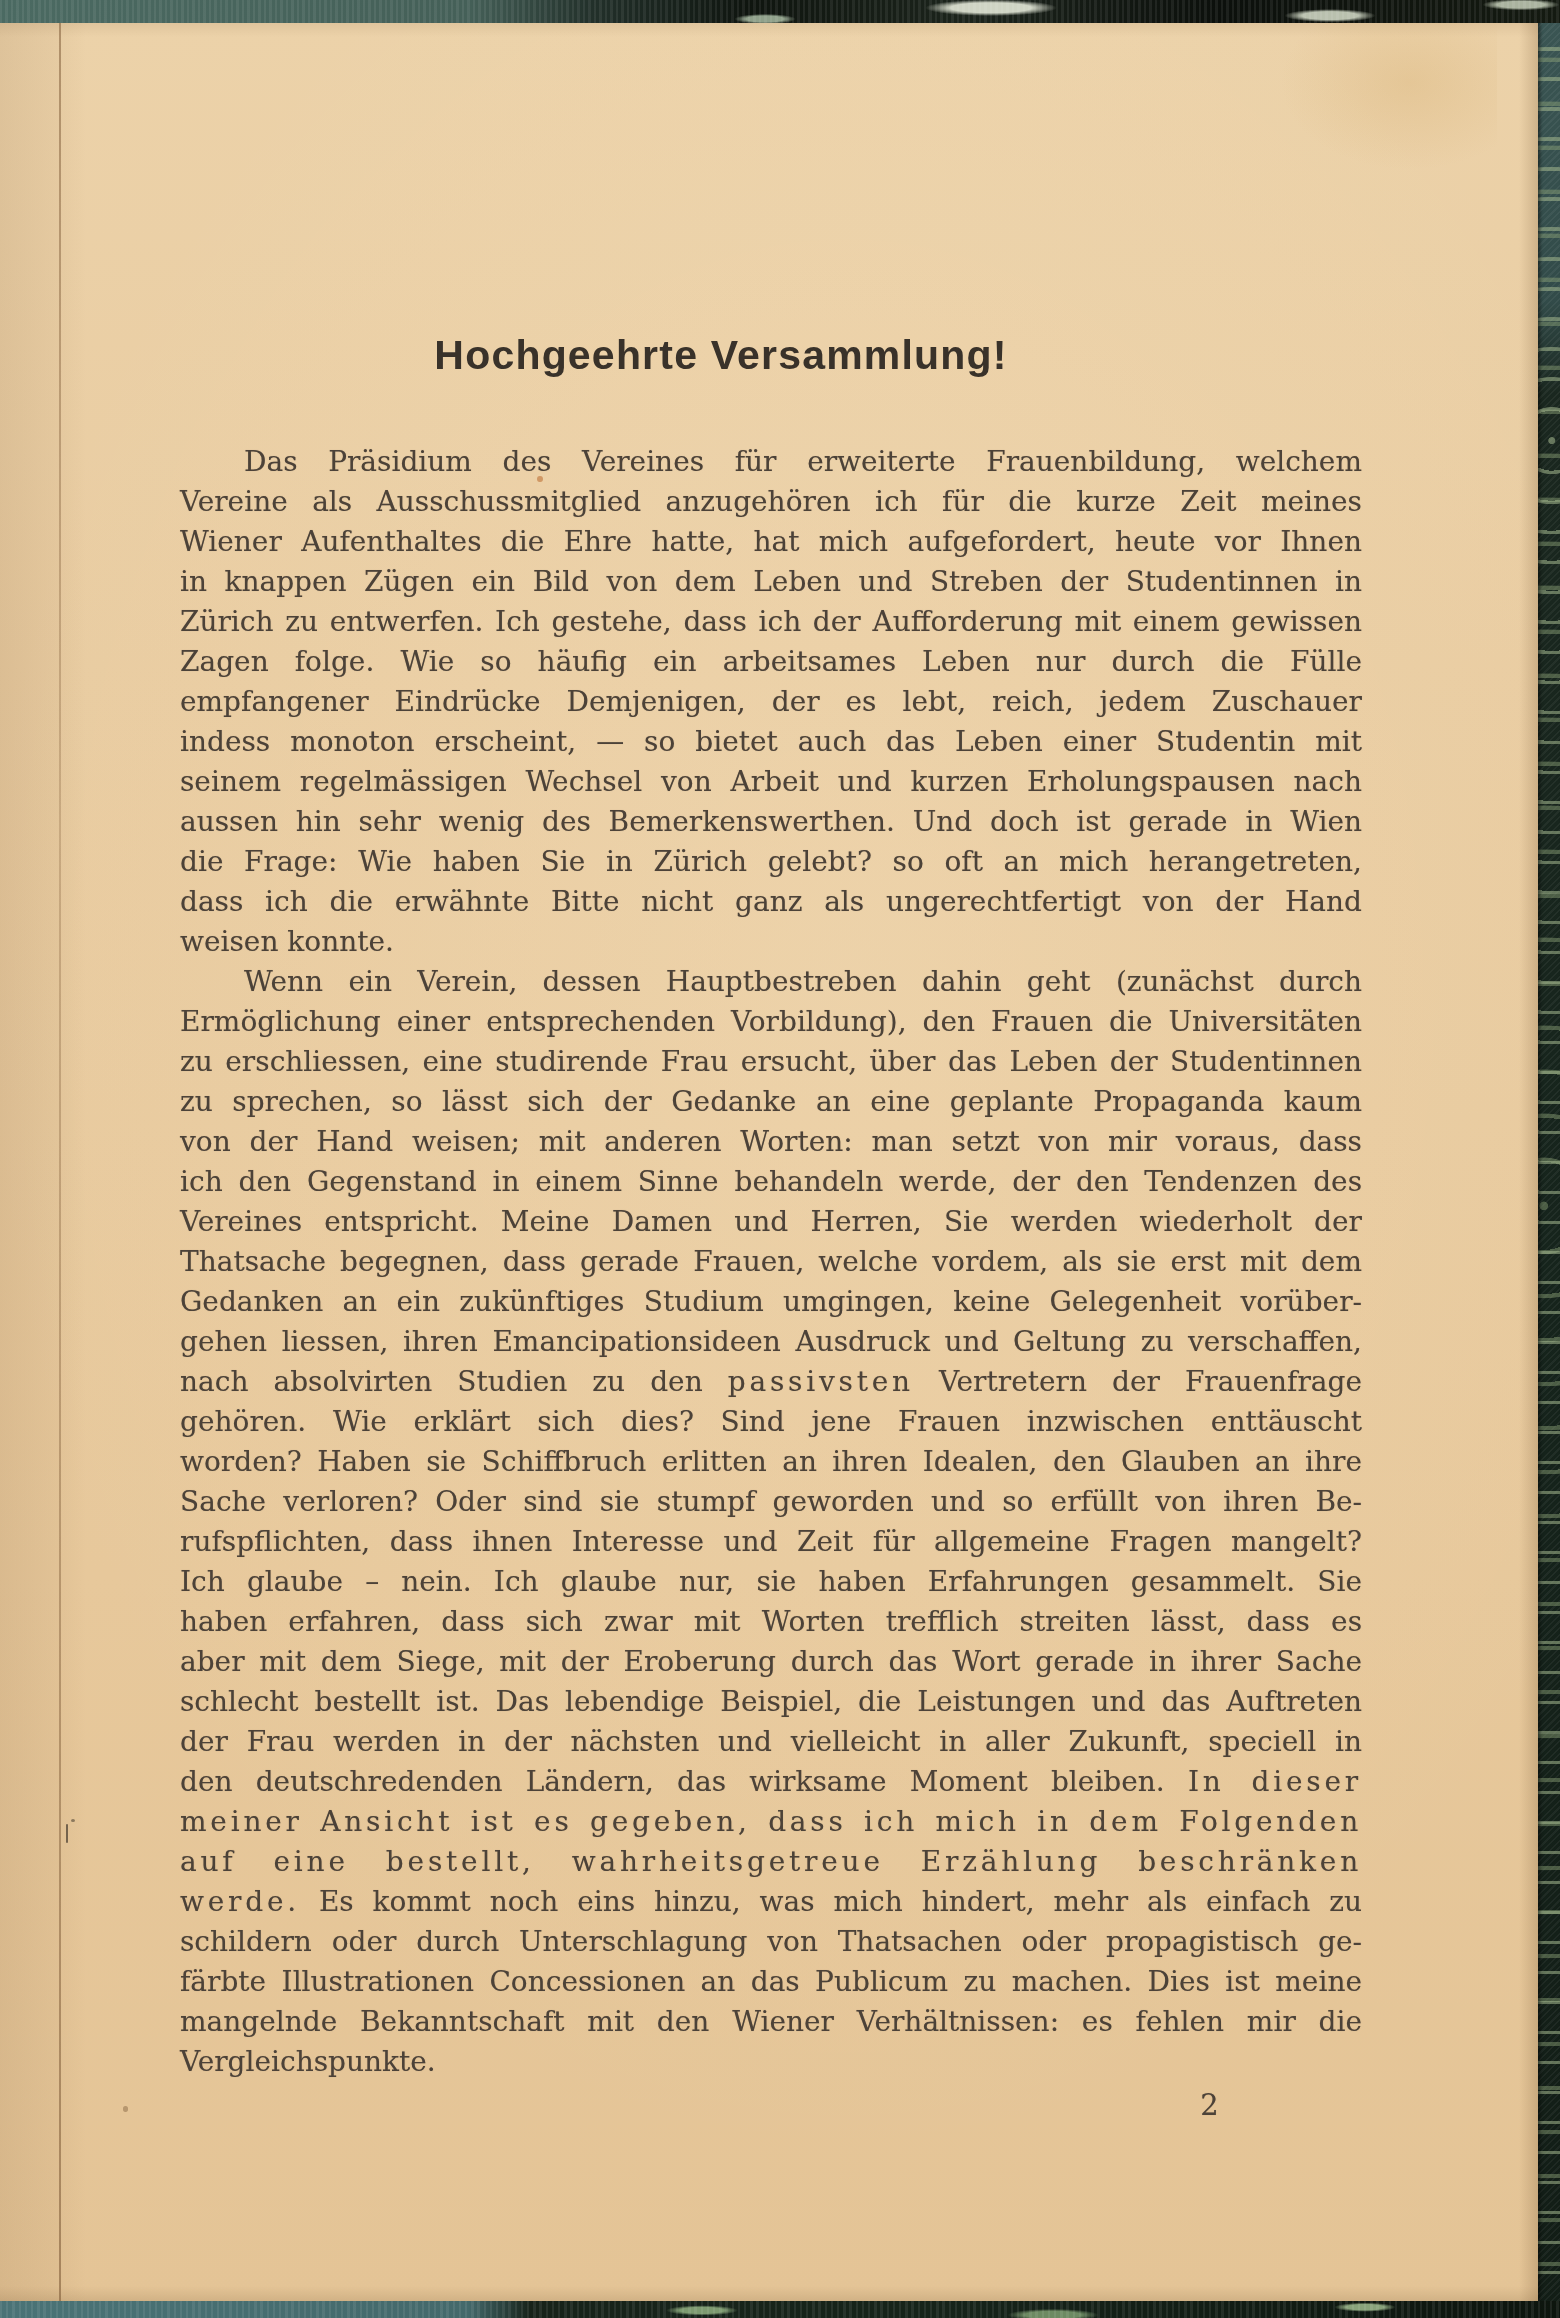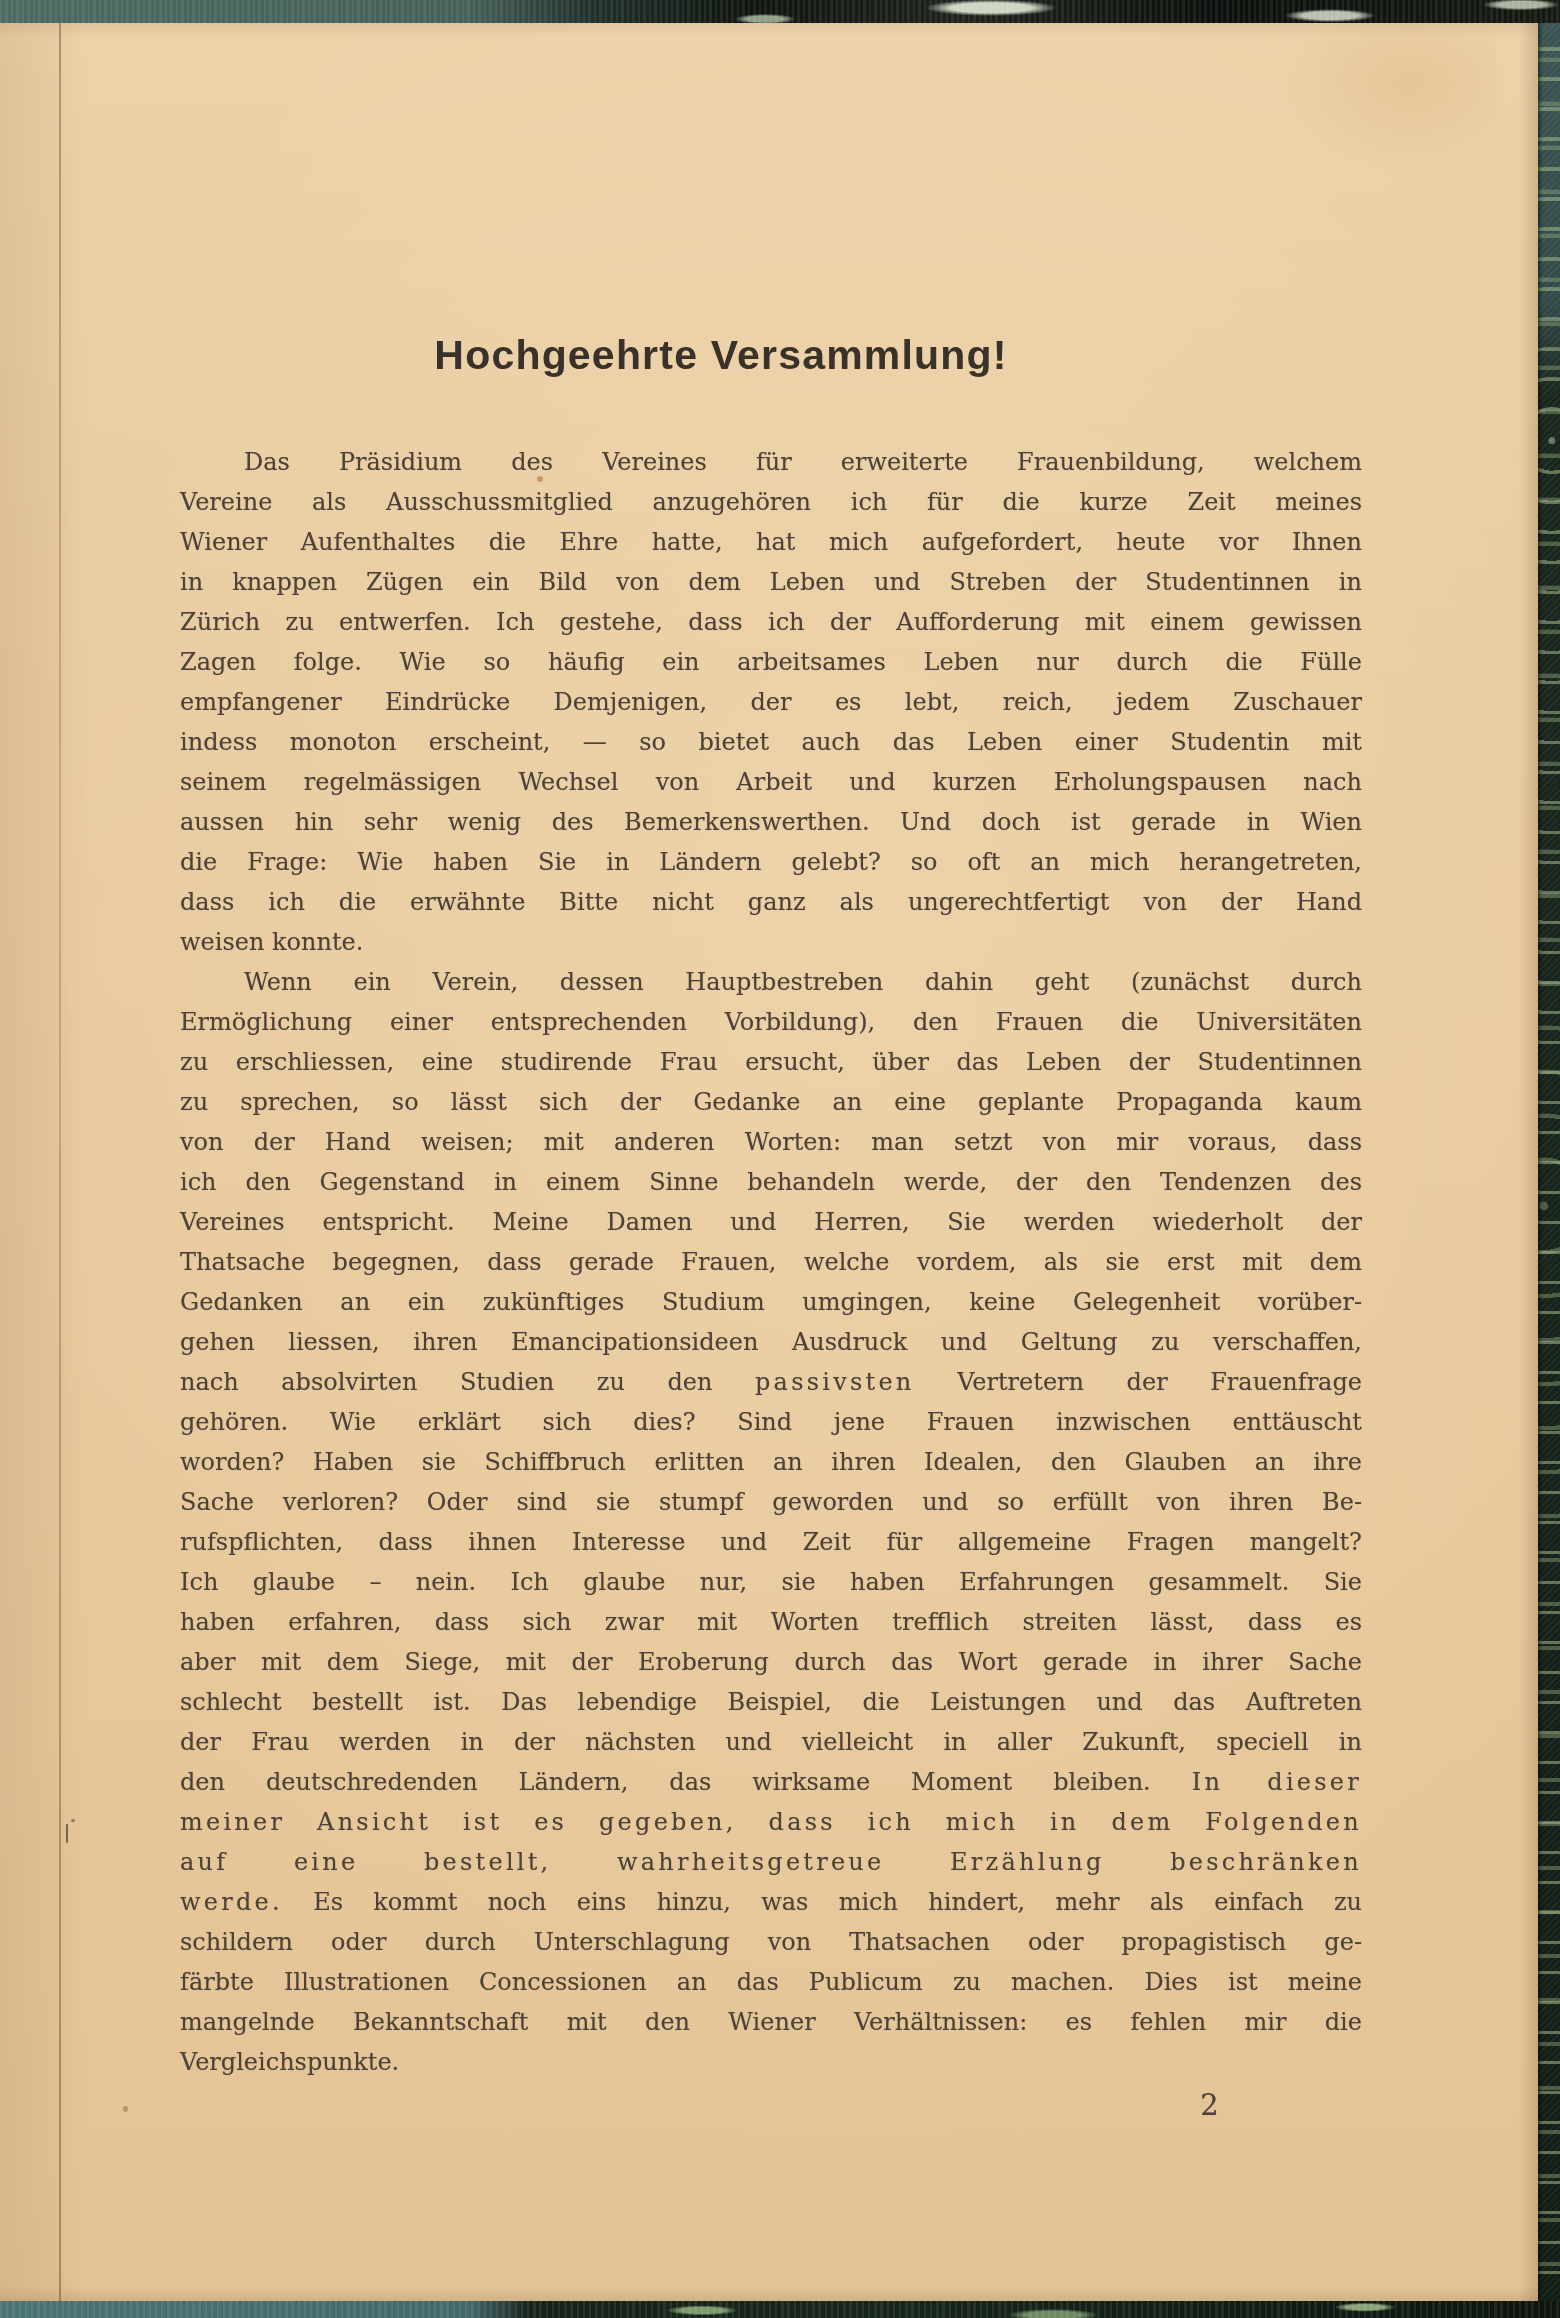--- a/index.html
+++ b/index.html
@@ -83,21 +83,21 @@
     position:absolute; left:179px; top:332px; width:1084px; margin:0;
     text-align:center;
     font-family:Liberation Sans, sans-serif;
     font-weight:700; font-size:41px; letter-spacing:1.2px;
     color:#39322a;
   }
 
   .textbody { position:absolute; left:180px; top:442px; width:1182px; }
   .line {
     height:40px; line-height:40px;
-    font-size:24px; color:#4c4238;
+    font-size:28px; color:#4c4238;
     text-align:justify; text-align-last:justify;
     text-shadow:0 0 0.8px rgba(76,66,56,0.35);
     white-space:normal;
   }
   .line.indent { text-indent:64px; }
   .line.para-last { text-align-last:left; }
   .sperr { letter-spacing:0.135em; }
 
   .pagenum {
     position:absolute; left:1147px; top:2088px; width:125px;
@@ -125,21 +125,21 @@
       <div class="line indent"><span>Das Präsidium des Vereines für erweiterte Frauenbildung, welchem</span></div>
       <div class="line"><span>Vereine als Ausschussmitglied anzugehören ich für die kurze Zeit meines</span></div>
       <div class="line"><span>Wiener Aufenthaltes die Ehre hatte, hat mich aufgefordert, heute vor Ihnen</span></div>
       <div class="line"><span>in knappen Zügen ein Bild von dem Leben und Streben der Studentinnen in</span></div>
       <div class="line"><span>Zürich zu entwerfen. Ich gestehe, dass ich der Aufforderung mit einem gewissen</span></div>
       <div class="line"><span>Zagen folge. Wie so häufig ein arbeitsames Leben nur durch die Fülle</span></div>
       <div class="line"><span>empfangener Eindrücke Demjenigen, der es lebt, reich, jedem Zuschauer</span></div>
       <div class="line"><span>indess monoton erscheint, — so bietet auch das Leben einer Studentin mit</span></div>
       <div class="line"><span>seinem regelmässigen Wechsel von Arbeit und kurzen Erholungspausen nach</span></div>
       <div class="line"><span>aussen hin sehr wenig des Bemerkenswerthen. Und doch ist gerade in Wien</span></div>
-      <div class="line"><span>die Frage: Wie haben Sie in Ländern gelebt? so oft an mich herangetreten,</span></div>
+      <div class="line"><span>die Frage: Wie haben Sie in Zürich gelebt? so oft an mich herangetreten,</span></div>
       <div class="line"><span>dass ich die erwähnte Bitte nicht ganz als ungerechtfertigt von der Hand</span></div>
       <div class="line para-last"><span>weisen konnte.</span></div>
       <div class="line indent"><span>Wenn ein Verein, dessen Hauptbestreben dahin geht (zunächst durch</span></div>
       <div class="line"><span>Ermöglichung einer entsprechenden Vorbildung), den Frauen die Universitäten</span></div>
       <div class="line"><span>zu erschliessen, eine studirende Frau ersucht, über das Leben der Studentinnen</span></div>
       <div class="line"><span>zu sprechen, so lässt sich der Gedanke an eine geplante Propaganda kaum</span></div>
       <div class="line"><span>von der Hand weisen; mit anderen Worten: man setzt von mir voraus, dass</span></div>
       <div class="line"><span>ich den Gegenstand in einem Sinne behandeln werde, der den Tendenzen des</span></div>
       <div class="line"><span>Vereines entspricht.  Meine Damen und Herren, Sie werden wiederholt der</span></div>
       <div class="line"><span>Thatsache begegnen, dass gerade Frauen, welche vordem, als sie erst mit dem</span></div>

